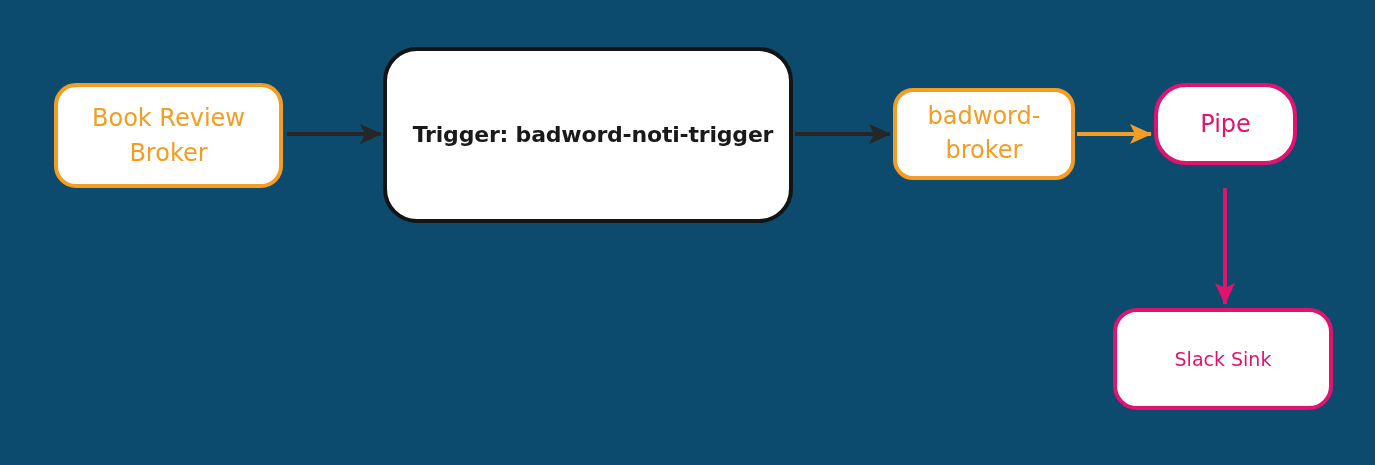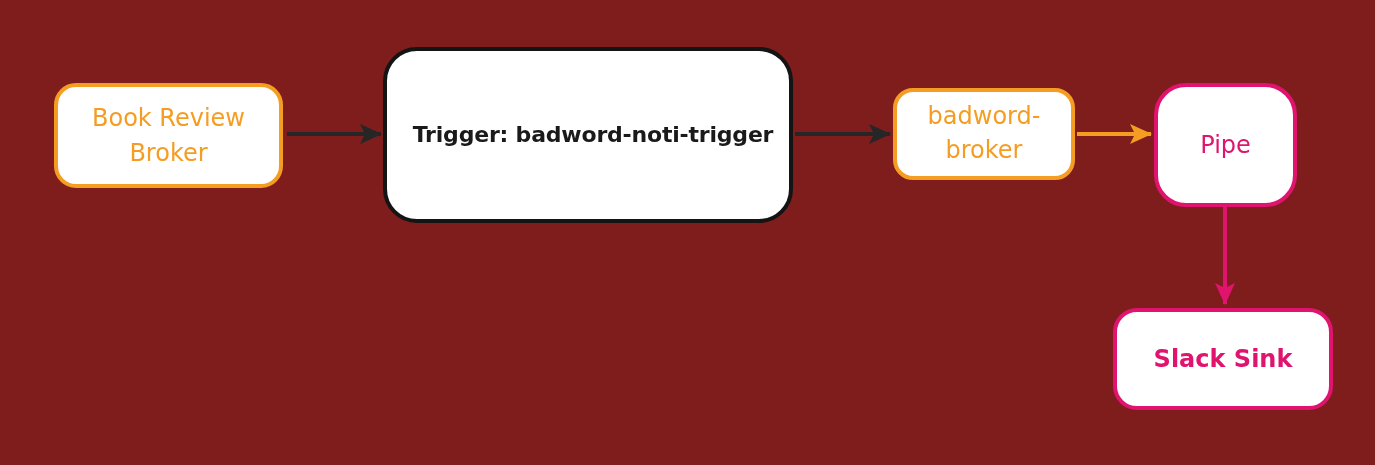--- a/index.html
+++ b/index.html
@@ -4,21 +4,21 @@
 <style>
   html, body {
     margin: 0;
     padding: 0;
     background: #ffffff;
   }
   .canvas {
     position: relative;
     width: 1375px;
     height: 465px;
-    background: #7f1d1d;
+    background: #0c4a6e;
     font-family: "DejaVu Sans", "Liberation Sans", sans-serif;
     overflow: hidden;
   }
   .edges {
     position: absolute;
     left: 0;
     top: 0;
     width: 1375px;
     height: 465px;
     pointer-events: none;
@@ -60,27 +60,27 @@
   #n-trigger .b { font-weight: bold; }
   #n-trigger .b, #n-trigger .r { display: inline; }
 
   #n-badword-broker {
     left: 893px; top: 88px; width: 182px; height: 92px;
     border-radius: 20px; font-size: 24px; line-height: 1.4;
   }
   #n-badword-broker .label { max-width: 140px; }
 
   #n-pipe {
-    left: 1154px; top: 83px; width: 143px; height: 124px;
+    left: 1154px; top: 83px; width: 143px; height: 82px;
     border-radius: 32px; font-size: 24px;
   }
 
   #n-slack-sink {
     left: 1113px; top: 308px; width: 220px; height: 102px;
-    border-radius: 24px; font-size: 24px; font-weight: bold;
+    border-radius: 24px; font-size: 19px;
   }
 </style>
 </head>
 <body>
 
 <div class="canvas">
 
   <svg class="edges" viewBox="0 0 1375 465" xmlns="http://www.w3.org/2000/svg">
     <defs>
       <marker id="ah-black" markerUnits="userSpaceOnUse" markerWidth="24" markerHeight="22" refX="21" refY="10" orient="auto">

